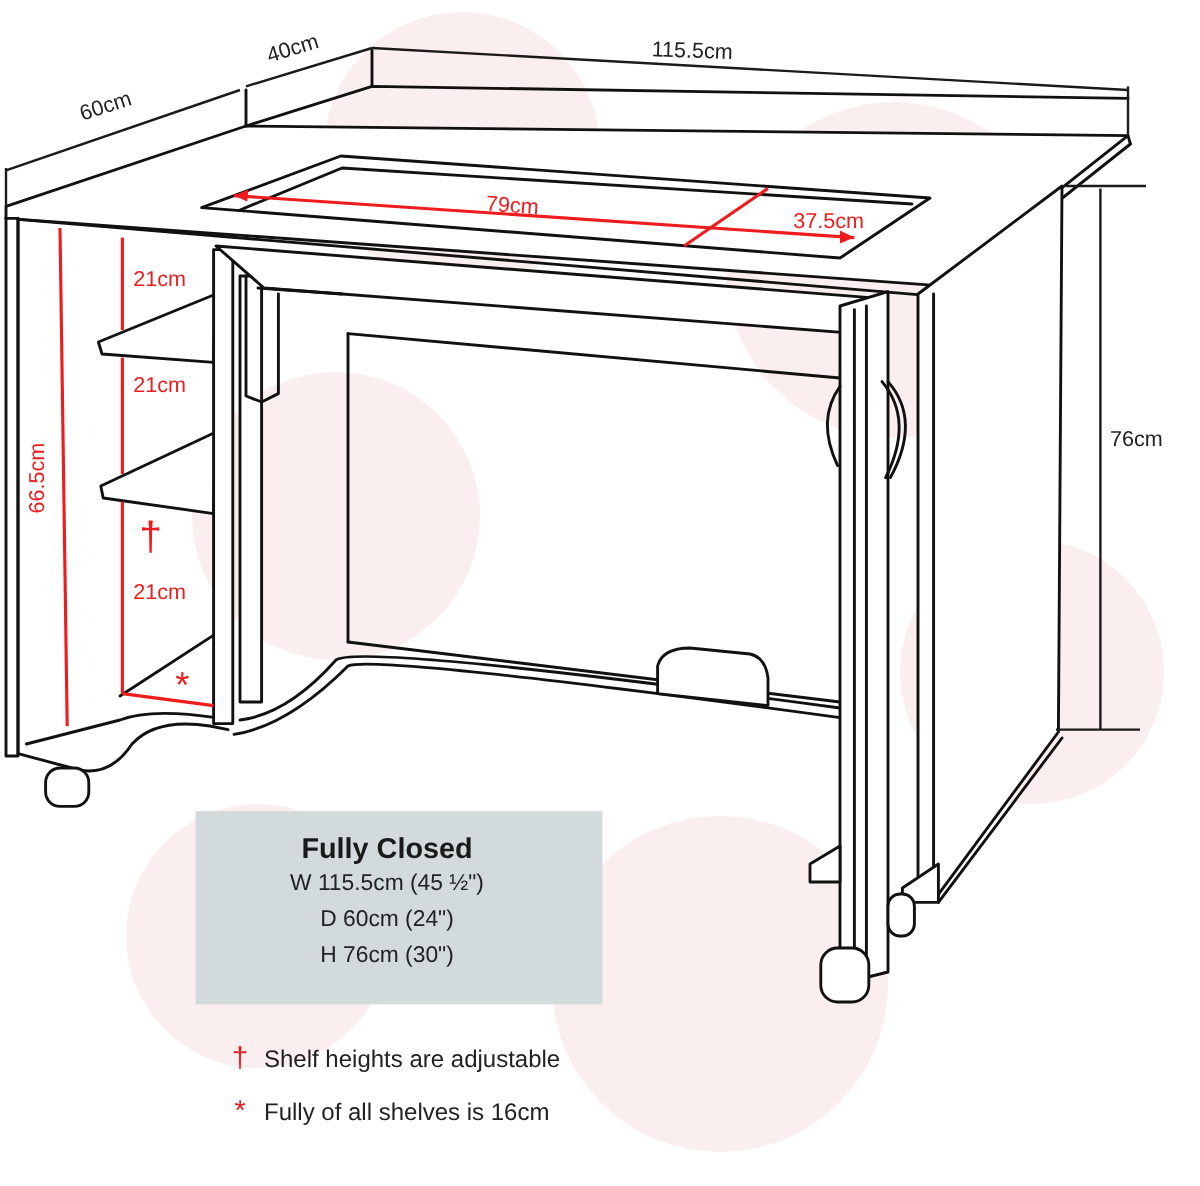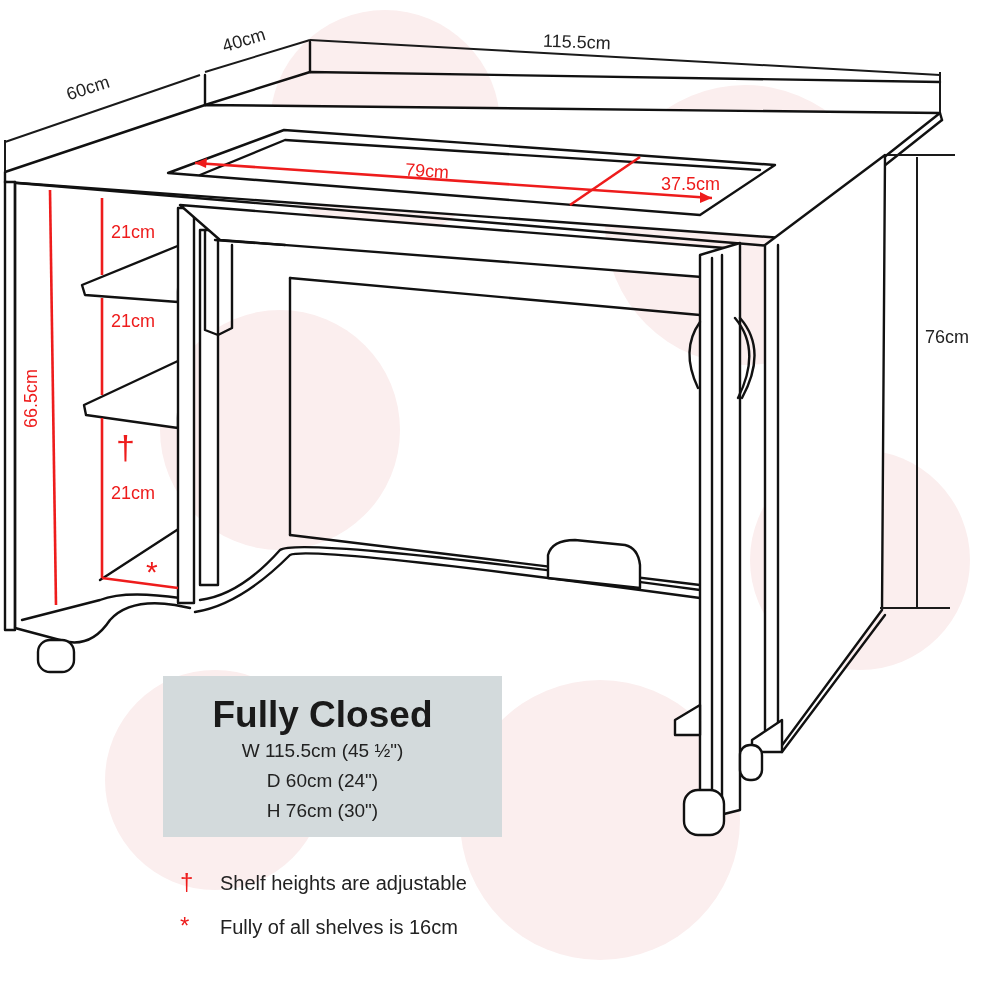--- a/index.html
+++ b/index.html
@@ -6,23 +6,23 @@
   body { width: 1000px; height: 988px; position: relative; overflow: hidden; font-family: "Liberation Sans", sans-serif; }
   #diagram { position: absolute; left: 0; top: 0; width: 1000px; height: 988px; }
   .wm { fill: #fbeeee; }
   .ln { fill: #ffffff; stroke: #111111; stroke-width: 2.4; stroke-linejoin: round; stroke-linecap: round; }
   .ln-nf { fill: none; stroke: #111111; stroke-width: 2.4; stroke-linejoin: round; stroke-linecap: round; }
   .dim { fill: none; stroke: #1a1a1a; stroke-width: 2; }
   .red { fill: none; stroke: #ee1c1c; stroke-width: 2.6; }
   .lbl { position: absolute; font-size: 18px; color: #222222; white-space: nowrap; }
   .rlbl { position: absolute; font-size: 18px; color: #ee1c1c; white-space: nowrap; }
   .infobox { position: absolute; left: 163px; top: 676px; width: 339px; height: 161px; background: #d3dadc; text-align: center; }
-  .infobox .title { font-size: 37px; font-weight: bold; color: #1a1a1a; margin-top: 18px; margin-left: -20px; }
+  .infobox .title { font-size: 24px; font-weight: bold; color: #1a1a1a; margin-top: 18px; margin-left: -20px; }
   .infobox .row { font-size: 19px; color: #222222; line-height: 30px; margin-left: -20px; }
-  .note { position: absolute; left: 180px; font-size: 20px; color: #222222; white-space: nowrap; }
+  .note { position: absolute; left: 180px; font-size: 20px; color: #222222; white-space: nowrap; text-align: center; }
   .note .sym { display: inline-block; width: 40px; color: #ee1c1c; font-size: 24px; }
 </style>
 </head>
 <body>
 
 <svg id="diagram" viewBox="0 0 1000 988" xmlns="http://www.w3.org/2000/svg">
 
   <g>
     <circle class="wm" cx="385" cy="125" r="115"></circle>
     <circle class="wm" cx="745" cy="225" r="140"></circle>
@@ -108,21 +108,21 @@
     <line class="red" x1="102" y1="418" x2="102" y2="578"></line>
     <line class="red" x1="102" y1="578" x2="178" y2="588"></line>
     <polygon fill="#ee1c1c" points="195,163 207,158 206,168"></polygon>
     <polygon fill="#ee1c1c" points="712,198 700,192 700,203"></polygon>
   </g>
 </svg>
 
 <div class="lbl" style="left:66px; top:78px; transform:rotate(-18deg);">60cm</div>
 <div class="lbl" style="left:222px; top:30px; transform:rotate(-17deg);">40cm</div>
 <div class="lbl" style="left:543px; top:32px; transform:rotate(2deg);">115.5cm</div>
-<div class="lbl" style="left:925px; top:327px;text-align:center;">76cm</div>
+<div class="lbl" style="left:925px; top:356px;text-align:center;">76cm</div>
 <div class="rlbl" style="left:405px; top:161px; transform:rotate(4deg);">79cm</div>
 <div class="rlbl" style="left:632px; top:174px;margin-left:29px;">37.5cm</div>
 <div class="rlbl" style="left:2px; top:388px; transform:rotate(-90deg); transform-origin:center;">66.5cm</div>
 <div class="rlbl" style="left:111px; top:222px;">21cm</div>
 <div class="rlbl" style="left:111px; top:311px;">21cm</div>
 <div class="rlbl" style="left:111px; top:483px;">21cm</div>
 <div class="rlbl" style="left:116px; top:428px; font-size:34px;">†</div>
 <div class="rlbl" style="left:146px; top:555px; font-size:30px;">*</div>
 
 <div class="infobox">

